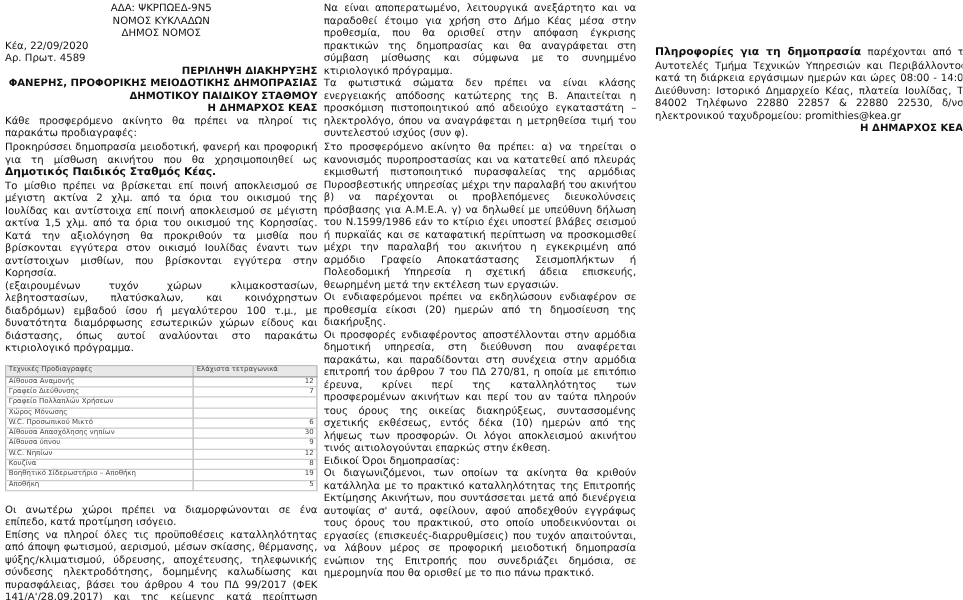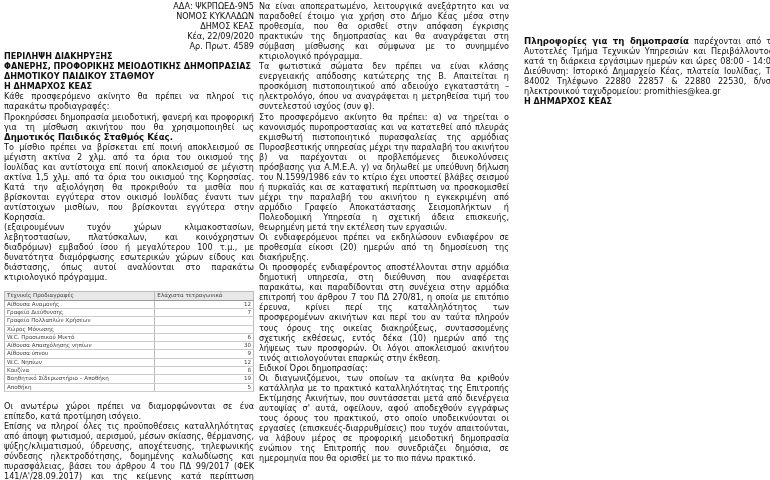--- a/index.html
+++ b/index.html
@@ -2,41 +2,41 @@
 <html><head>
 <meta charset="utf-8">
 <style>
   html, body { margin: 0; padding: 0; background: #ffffff; }
   body { width: 770px; height: 480px; overflow: hidden; position: relative;
          font-family: "DejaVu Sans", sans-serif; color: #111; }
   .col { position: absolute; top: 1px; font-size: 8.1px; line-height: 10.05px; text-align: justify; }
   .col1 { left: 4px; width: 250px; }
   .col2 { left: 259px; width: 250px; }
   .col3 { left: 524px; width: 252px; margin-top: 35px; }
-  .header-line { text-align: right; letter-spacing: 0; }
-  .right { text-align: right; }
-  .center { text-align: left; font-weight: bold; }
+  .header-line { text-align: center; letter-spacing: 0; }
+  .right { }
+  .center { text-align: right; font-weight: bold; }
   p { margin: 0; }
   b { font-weight: bold; }
   .bigger { font-size: 8.6px; }
   .tbl { margin-top: 9px; margin-bottom: 9px; width: 250px; border-collapse: collapse;
          font-size: 5.6px; line-height: 7.3px; color: #444; border: 1px solid #bbb; }
   .tbl th { background: #e8e8e8; font-weight: normal; text-align: left; padding: 0 2px;
             border-bottom: 1px solid #999; border-right: 1px solid #bbb; }
   .tbl td { padding: 0 2px; border-bottom: 1px solid #ccc; border-right: 1px solid #bbb; }
   .tbl td.num { text-align: right; }
   .tbl tr.sep td { border-top: 1px solid #888; }
 </style>
 </head>
 <body>
 
 <div class="col col1">
   <p class="header-line">ΑΔΑ: ΨΚΡΠΩΕΔ-9Ν5</p>
   <p class="header-line">ΝΟΜΟΣ ΚΥΚΛΑΔΩΝ</p>
-  <p class="header-line">ΔΗΜΟΣ ΚΕΑΣ</p>
+  <p class="header-line">ΔΗΜΟΣ ΝΟΜΟΣ</p>
   <p class="right">Κέα, 22/09/2020</p>
   <p class="right">Αρ. Πρωτ. 4589</p>
   <p class="center">ΠΕΡΙΛΗΨΗ ΔΙΑΚΗΡΥΞΗΣ</p>
   <p class="center">ΦΑΝΕΡΗΣ, ΠΡΟΦΟΡΙΚΗΣ ΜΕΙΟΔΟΤΙΚΗΣ ΔΗΜΟΠΡΑΣΙΑΣ</p>
   <p class="center">ΔΗΜΟΤΙΚΟΥ ΠΑΙΔΙΚΟΥ ΣΤΑΘΜΟΥ</p>
   <p class="center">Η ΔΗΜΑΡΧΟΣ ΚΕΑΣ</p>
   <p>Κάθε προσφερόμενο ακίνητο θα πρέπει να πληροί τις παρακάτω προδιαγραφές:</p>
   <p><span>Προκηρύσσει δημοπρασία μειοδοτική, φανερή και προφορική για τη μίσθωση ακινήτου που θα χρησιμοποιηθεί ως </span><b class="bigger">Δημοτικός Παιδικός Σταθμός Κέας.</b></p>
   <p>Το μίσθιο πρέπει να βρίσκεται επί ποινή αποκλεισμού σε μέγιστη ακτίνα 2 χλμ. από τα όρια του οικισμού της Ιουλίδας και αντίστοιχα επί ποινή αποκλεισμού σε μέγιστη ακτίνα 1,5 χλμ. από τα όρια του οικισμού της Κορησσίας. Κατά την αξιολόγηση θα προκριθούν τα μισθία που βρίσκονται εγγύτερα στον οικισμό Ιουλίδας έναντι των αντίστοιχων μισθίων, που βρίσκονται εγγύτερα στην Κορησσία.</p>
   <p>(εξαιρουμένων τυχόν χώρων κλιμακοστασίων, λεβητοστασίων, πλατύσκαλων, και κοινόχρηστων διαδρόμων) εμβαδού ίσου ή μεγαλύτερου 100 τ.μ., με δυνατότητα διαμόρφωσης εσωτερικών χώρων είδους και διάστασης, όπως αυτοί αναλύονται στο παρακάτω κτιριολογικό πρόγραμμα.</p>

